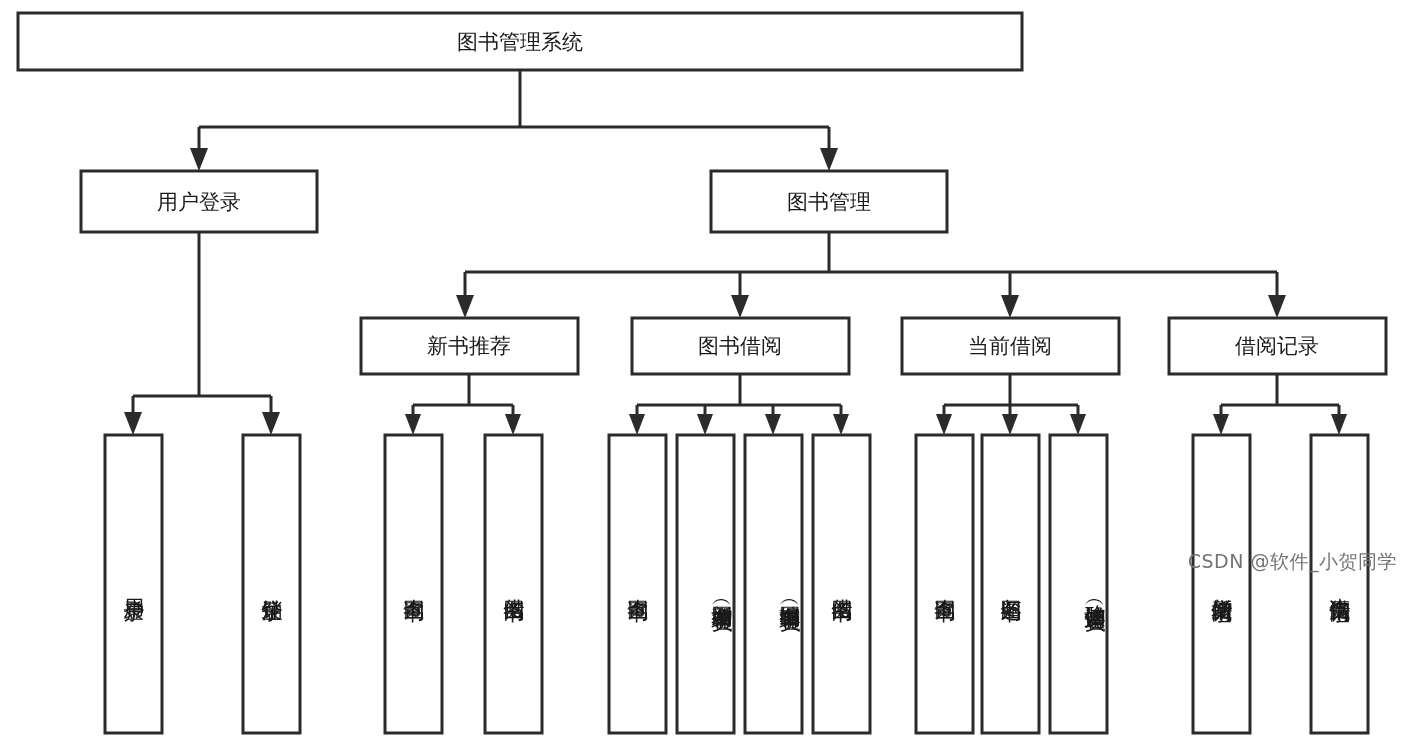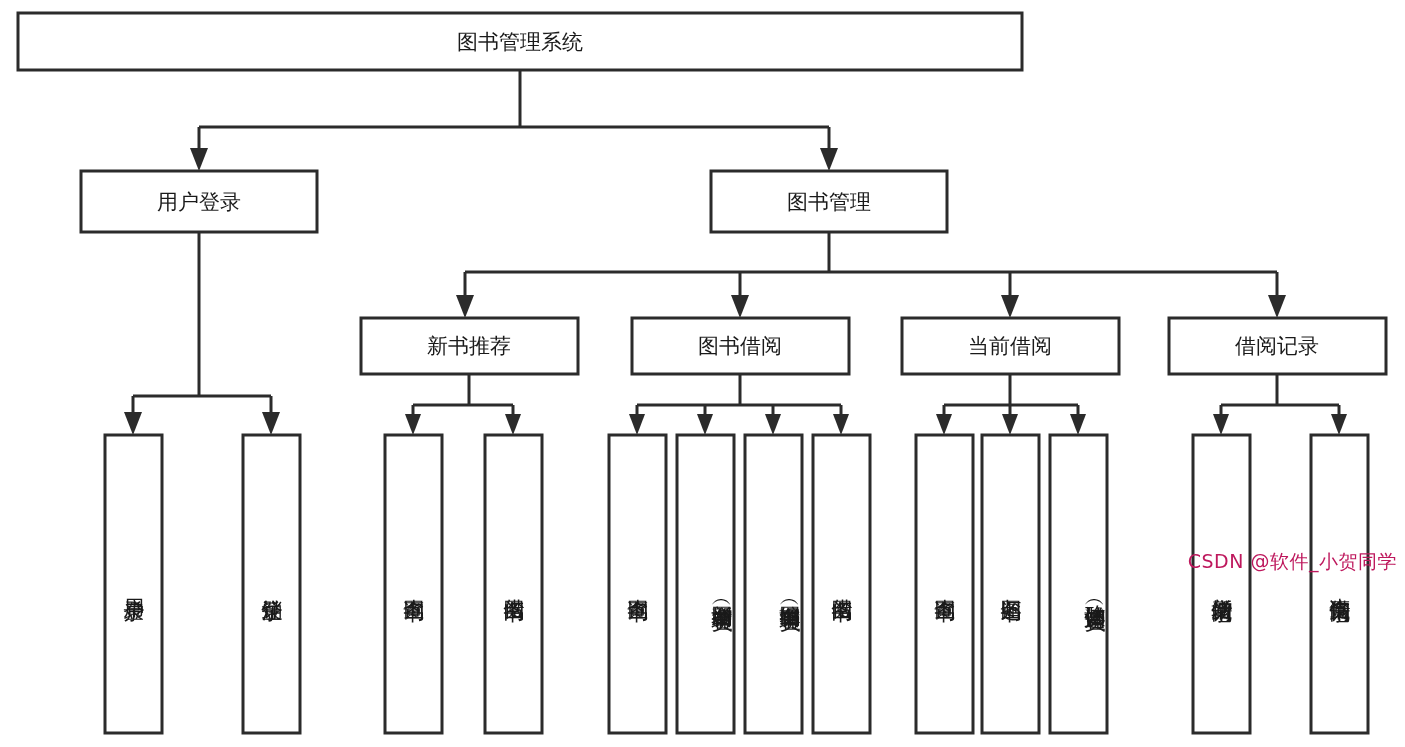--- a/index.html
+++ b/index.html
@@ -60,21 +60,21 @@
     white-space: nowrap;
     text-align: center;
     pointer-events: none;
   }
   .watermark {
     position: absolute;
     right: 8px;
     bottom: 6px;
     font-family: "DejaVu Sans", "Liberation Sans", sans-serif;
     font-size: 19px;
-    color: #be185d;
+    color: #737373;
     letter-spacing: 0.5px;
     white-space: nowrap;
     margin-top: 29px;
   }
 </style>
 </head>
 <body>
 
 <div id="diagram-root">
 

